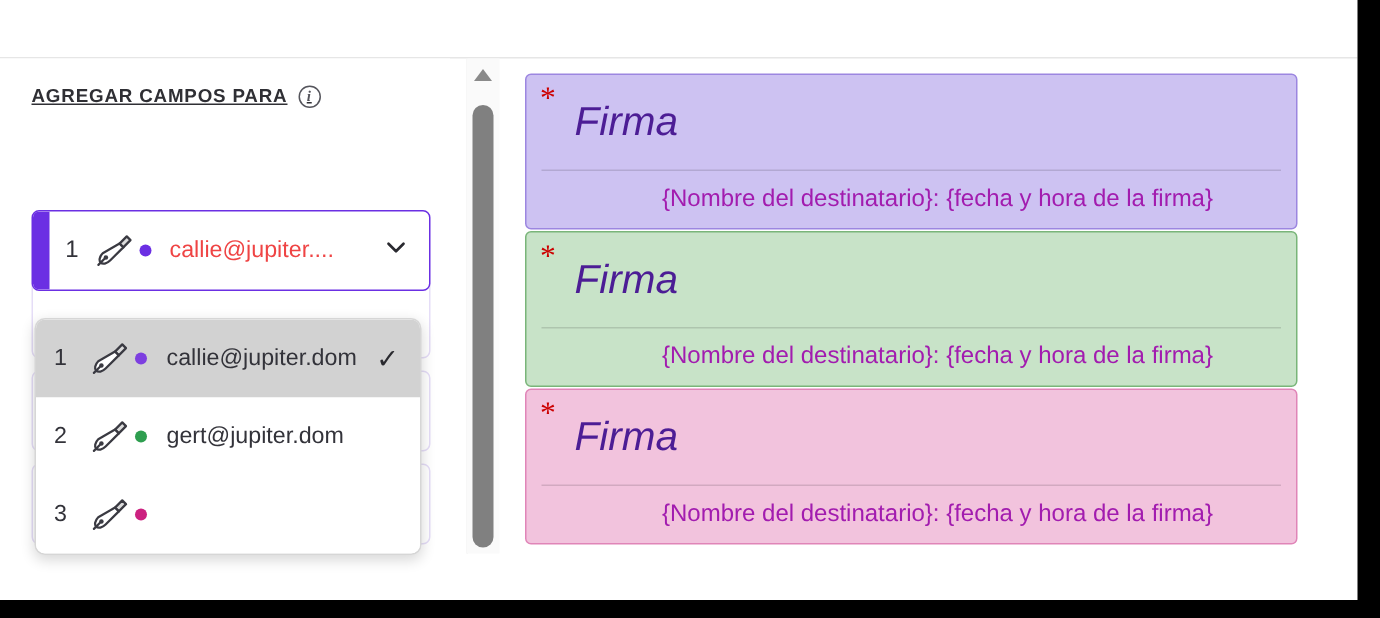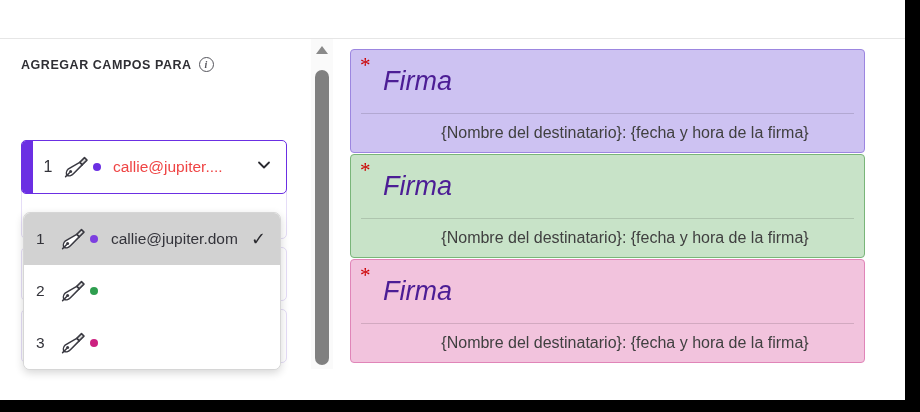--- a/index.html
+++ b/index.html
@@ -26,23 +26,23 @@
     background: #e6e6e6;
   }
 
   
   .left-panel {
     position: absolute; left: 0; top: 39px; width: 300px; height: 361px;
     background: #fff;
   }
   .panel-heading {
     position: absolute; left: 21px; top: 18px;
-    display: flex; align-items: center; gap: 7px;
+    display: flex; align-items: flex-start; gap: 7px;
     font-size: 12.5px; font-weight: bold; letter-spacing: .55px;
-    color: #2f2f34; white-space: nowrap;
+    color: #2f2f34; white-space: nowrap; text-decoration: underline;
   }
   .info-icon {
     width: 15px; height: 15px; border: 1.4px solid #55555c; border-radius: 50%;
     display: inline-flex; align-items: center; justify-content: center;
     font-size: 10px; font-weight: bold; font-style: italic;
     font-family: "Liberation Serif", serif; color: #55555c; line-height: 1;
   }
 
   
   .ghost-card {
@@ -128,21 +128,21 @@
     color: #cc0000; font-size: 21px; line-height: 1;
     font-family: "Liberation Serif", serif;
   }
   .fc-title-text {
     margin-left: 32px; font-size: 27px; font-style: italic; color: #4c1d95;
     font-family: "Liberation Sans", sans-serif;
   }
   .fc-divider { height: 1px; background: rgba(0,0,0,.13); margin: 0 10px; }
   .fc-sub {
     height: 38px; display: flex; align-items: center; justify-content: center;
-    font-size: 16px; color: #404040; white-space: nowrap; padding-left: 35px;
+    font-size: 16px; color: #a21caf; white-space: nowrap; padding-left: 35px;
   }
 </style>
 </head>
 <body>
 
 <div id="root">
 
   <div class="top-divider"></div>
 
   <div class="left-panel">
@@ -197,20 +197,21 @@
         <span class="num">2</span>
         <span class="pen-nib">
           <svg viewBox="0 0 26 24" width="26" height="24">
             <path d="M21.5 2.6 L24 5.1 L19.2 9.9 L16.7 7.4 Z" fill="#dcdcdc" stroke="#3a3a42" stroke-width="1.5" stroke-linejoin="round"></path>
             <path d="M16.7 7.4 L19.2 9.9 L10.4 18.7 C8.2 20.9 5.4 21.4 4.1 20.1 C2.8 18.8 3.3 16.0 5.5 13.8 Z" fill="#ffffff" stroke="#3a3a42" stroke-width="1.5" stroke-linejoin="round"></path>
             <circle cx="7.6" cy="16.6" r="1.5" fill="#3a3a42"></circle>
             <path d="M6.5 17.7 L2.6 21.6" stroke="#3a3a42" stroke-width="1.5" stroke-linecap="round"></path>
           </svg>
         </span>
         <span class="dot" style="background:#2e9e4f"></span>
+        <span class="email">gert@jupiter.dom</span>
       </div>
 
       <div class="dd-item">
         <span class="num">3</span>
         <span class="pen-nib">
           <svg viewBox="0 0 26 24" width="26" height="24">
             <path d="M21.5 2.6 L24 5.1 L19.2 9.9 L16.7 7.4 Z" fill="#dcdcdc" stroke="#3a3a42" stroke-width="1.5" stroke-linejoin="round"></path>
             <path d="M16.7 7.4 L19.2 9.9 L10.4 18.7 C8.2 20.9 5.4 21.4 4.1 20.1 C2.8 18.8 3.3 16.0 5.5 13.8 Z" fill="#ffffff" stroke="#3a3a42" stroke-width="1.5" stroke-linejoin="round"></path>
             <circle cx="7.6" cy="16.6" r="1.5" fill="#3a3a42"></circle>
             <path d="M6.5 17.7 L2.6 21.6" stroke="#3a3a42" stroke-width="1.5" stroke-linecap="round"></path>

